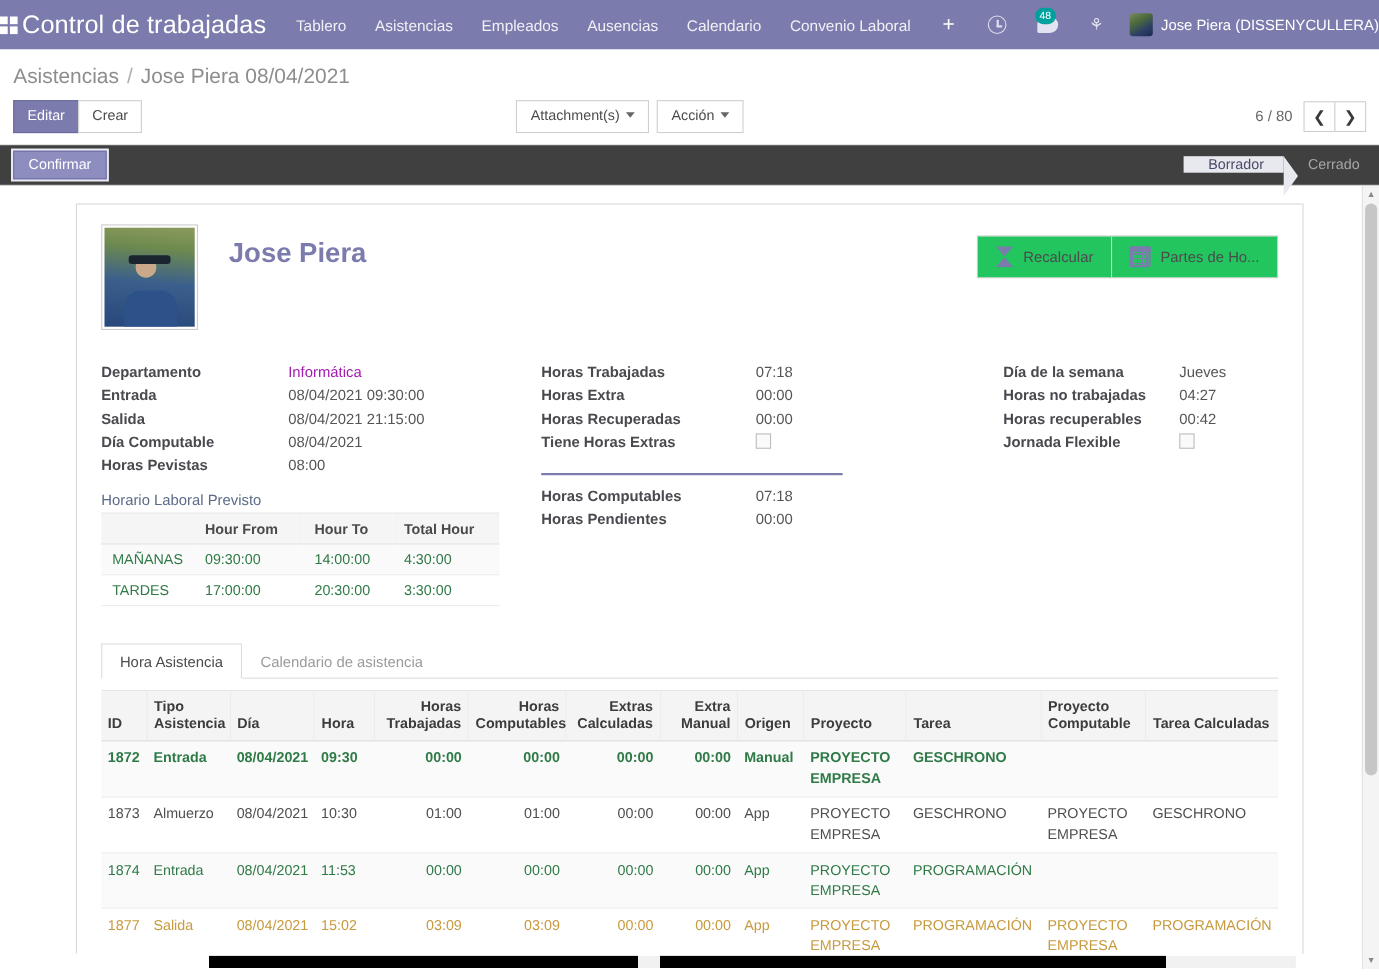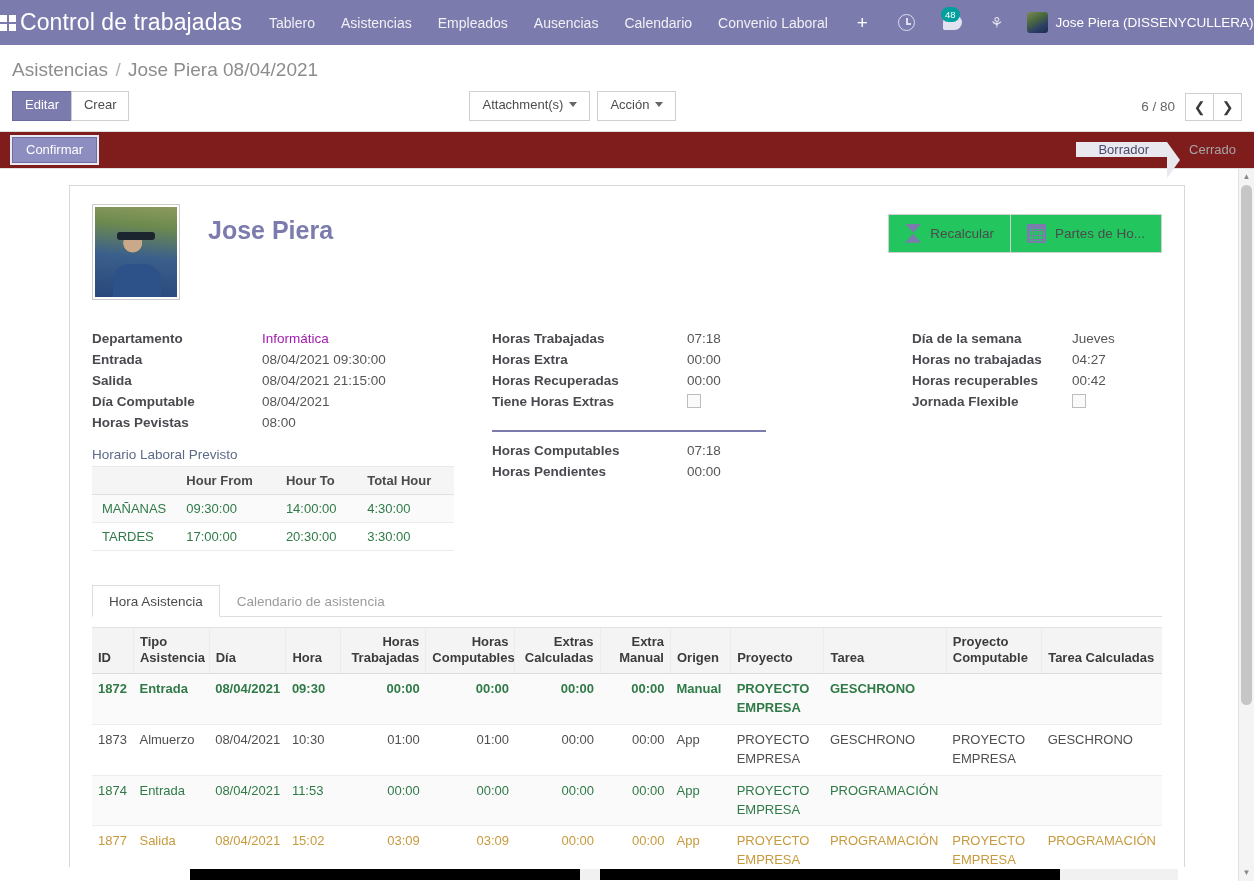--- a/index.html
+++ b/index.html
@@ -105,21 +105,21 @@
 
   
   .cp {
     background: #ffffff;
     border-bottom: 1px solid #dfdfdf;
     padding: 8px 12px 10px 12px;
     position: relative;
   }
   .breadcrumb { font-size: 19px; color: #8d8d8d; margin: 6px 0 10px 0; }
   .breadcrumb .sep { color: #b0b0b0; margin: 0 2px; }
-  .cp-row { display: flex; align-items: flex-end; }
+  .cp-row { display: flex; align-items: center; }
   .btn {
     font-size: 13px;
     border: 1px solid #cfcfcf;
     background: #ffffff;
     color: #4c4c4c;
     padding: 4px 12px 5px 12px;
     cursor: pointer;
     line-height: 1.45;
     border-radius: 0;
   }
@@ -147,21 +147,21 @@
   .pager-btn {
     width: 29px; height: 28px;
     border: 1px solid #cfcfcf; background: #fff;
     display: flex; align-items: center; justify-content: center;
     cursor: pointer; font-size: 14px; color: #3a3a3a;
   }
   .pager-btn + .pager-btn { margin-left: -1px; }
 
   
   .statusrow {
-    background: #7f1d1d;
+    background: #404040;
     border-bottom: 1px solid #dfdfdf;
     height: 37px;
     display: flex;
     align-items: center;
     padding: 0 0 0 12px;
     position: relative;
   }
   .btn-confirm {
     background: #8e8dc0;
     border: 1px solid #6f6ea3;

